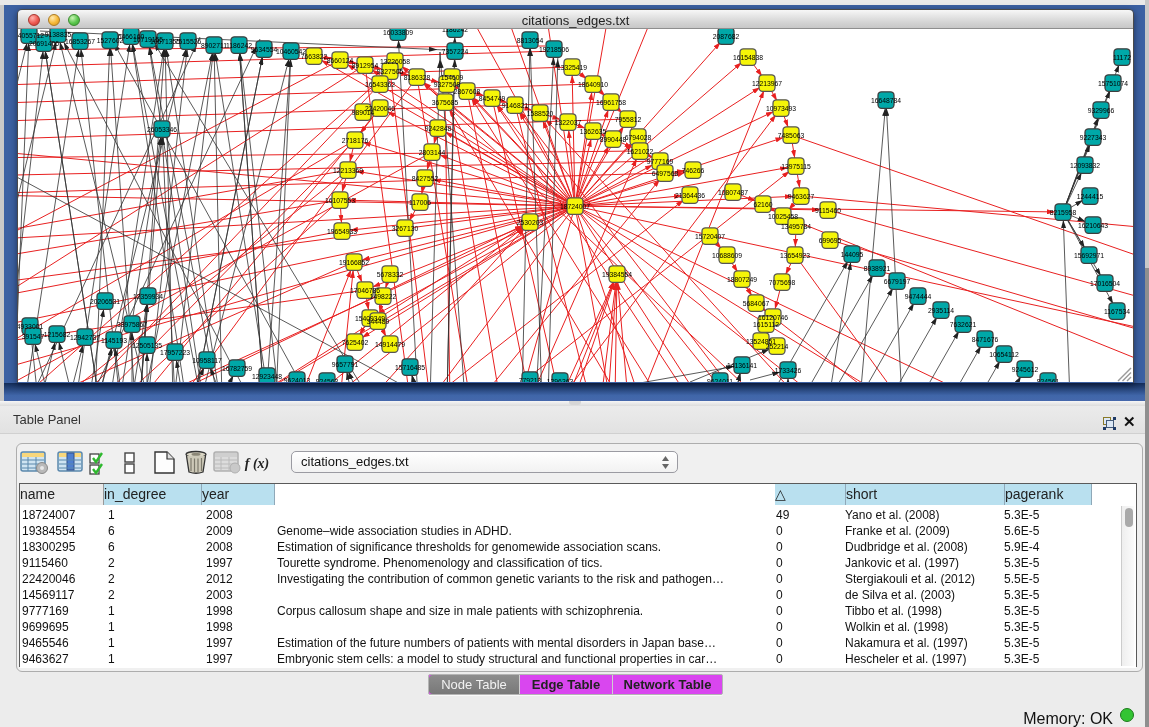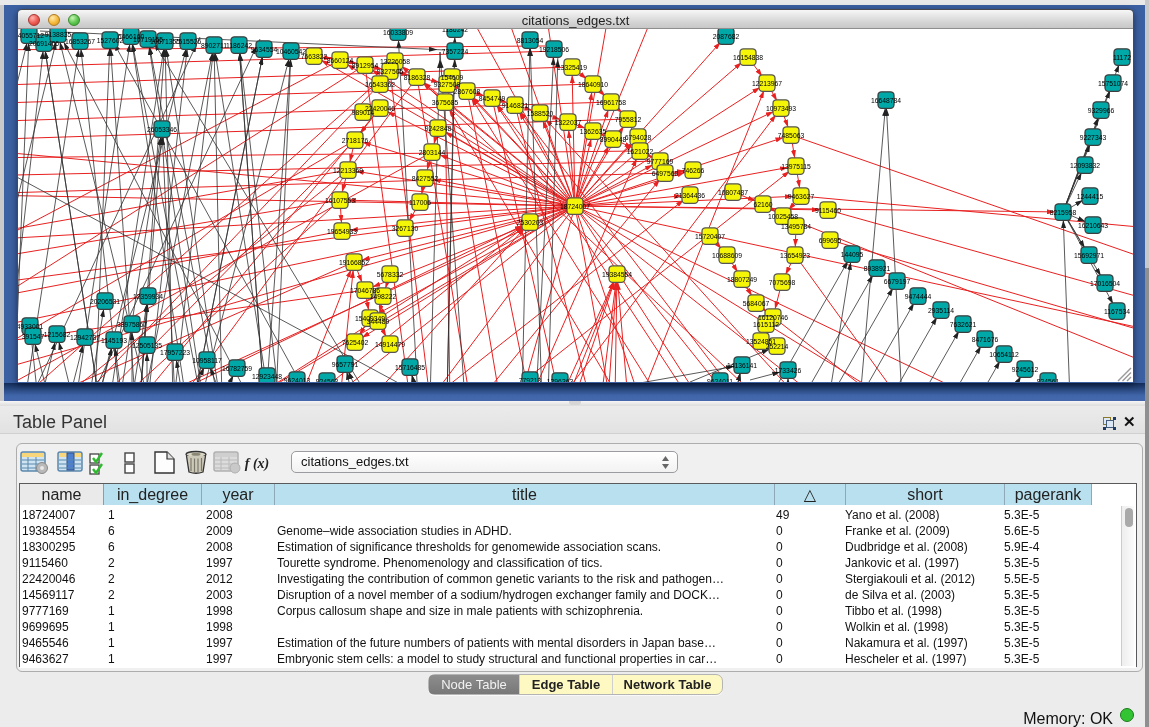--- a/index.html
+++ b/index.html
@@ -12,36 +12,36 @@
 #tbar{position:absolute;left:0;top:0;width:1115px;height:19px;border-radius:4px 4px 0 0;background:linear-gradient(#f7f7f7,#d3d3d3 70%,#c7c7c7);border-bottom:1px solid #8e8e8e}
 .light{position:absolute;top:4px;width:12px;height:12px;border-radius:50%}
 #l1{left:10px;background:radial-gradient(circle at 35% 30%,#ffb3ae,#ee5951 55%,#c03c34);border:.5px solid #a8352e}
 #l2{left:30px;background:radial-gradient(circle at 35% 30%,#ffe9b0,#f6b835 55%,#d1922a);border:.5px solid #ad7a20}
 #l3{left:50px;background:radial-gradient(circle at 35% 30%,#c9f3b4,#59c64c 55%,#3fa237);border:.5px solid #3a8a2e}
 #ttitle{position:absolute;left:0;right:0;top:3px;text-align:center;font-size:13px;color:#222}
 #gcontent{position:absolute;left:0;top:19px;width:1115px;height:353px;background:#fff;overflow:hidden}
 #tpanel{position:absolute;left:0;top:401px;width:1149px;height:326px;background:#ececec}
 #split{position:absolute;left:0;top:0;width:1149px;height:5px;background:linear-gradient(#f6f6f6,#dcdcdc)}
 #phead{position:absolute;left:0;top:5px;width:1149px;height:28px;background:linear-gradient(#ebebeb,#e2e2e2);border-bottom:1px solid #d0d0d0}
-#phead .t{position:absolute;left:13px;top:6px;font-size:18px;color:#333}
+#phead .t{position:absolute;left:13px;top:6px;font-size:13px;color:#333}
 #inner{position:absolute;left:16px;top:42px;width:1127px;height:229px;background:#f0f0f0;border:1px solid #adadad;border-radius:6px}
 #ddown{position:absolute;left:291px;top:50px;width:387px;height:22px;background:linear-gradient(#fff,#f2f2f2);border:1px solid #9b9ba2;border-radius:5px;font-size:13px;color:#111;line-height:20px;padding-left:9px}
 #tablewrap{position:absolute;left:19px;top:82px;width:1118px;height:184px;background:#fff;border:1px solid #5a5a5a}
 #thead{position:absolute;left:0;top:0;width:1116px;height:21px}
-#thead .h{position:absolute;top:0;height:21px;background:#b9e0ef;border-right:1px solid #8fa8b8;font-size:16px;color:#222;text-align:center;line-height:21px}
+#thead .h{position:absolute;top:0;height:21px;background:#b9e0ef;border-right:1px solid #8fa8b8;font-size:14px;color:#222;text-align:left;line-height:21px}
 #thead .hname{background:#eaeaea;border-right:1px solid #999}
 #rowsarea{position:absolute;left:0;top:23px;width:1116px;height:161px;background:#fff}
 .tr{position:relative;width:1116px;height:16px;font-size:12px;color:#111;white-space:nowrap}
 .c{position:absolute;top:1px;overflow:hidden}
 .c0{left:2px;width:80px}.c1{left:88px;width:92px}.c2{left:186px;width:70px}
 .c3{left:257px;width:494px}.c4{left:756px;width:66px}
 .c5{left:825px;width:159px;text-align:left}.c6{left:984px;width:87px;text-align:left}
 #vscroll{position:absolute;left:1101px;top:22px;width:13px;height:160px;background:linear-gradient(90deg,#eee,#fbfbfb);border-left:1px solid #ccc}
 #vthumb{position:absolute;left:2.5px;top:2px;width:8px;height:19px;background:#a9a9a9;border-radius:5px}
-#tabs{position:absolute;left:428px;top:273px;width:295px;height:21px;background:#fef9c3;border:1px solid #b4b4b4;border-radius:7px;box-shadow:0 1px 0 rgba(255,255,255,.7)}
+#tabs{position:absolute;left:428px;top:273px;width:295px;height:21px;background:#d946ef;border:1px solid #b4b4b4;border-radius:2px;box-shadow:0 1px 0 rgba(255,255,255,.7)}
 #tabs .seg{position:absolute;top:0;height:19px;font-size:13px;font-weight:bold;text-align:center;line-height:19px;color:#222}
 #seg1{left:0;width:90px;background:linear-gradient(#8d8d8d,#787878);color:#f2f2f2!important;border-radius:4px 0 0 4px;font-weight:normal!important}
 #seg2{left:90px;width:93px;border-left:1px solid #cfcfcf}
 #seg3{left:183px;width:110px;border-left:1px solid #cfcfcf}
 #mem{position:absolute;right:36px;top:309px;font-size:16px;color:#111}
 #memdot{position:absolute;right:15px;top:307px;width:14px;height:14px;border-radius:50%;background:#33c433;border:1.5px solid #1d7a1d}
 #pfloat{position:absolute;left:1103px;top:11px;width:13px;height:13px}
 #pclose{position:absolute;left:1123px;top:9px;width:13px;height:13px;font-size:15px;font-weight:bold;color:#111;line-height:13px}
 </style></head>
 <body>
@@ -701,21 +701,20 @@
     <svg style="position:absolute;right:7px;top:4px" width="9" height="13" viewBox="0 0 9 13">
         <path d="M4.5 0 L8 5 L1 5 z" fill="#666"></path>
         <path d="M4.5 13 L8 8 L1 8 z" fill="#666"></path>
       </svg>
   </div>
   <div id="tablewrap">
     <div id="thead">
       <div class="h hname" style="left:0;width:84px">name</div>
       <div class="h" style="left:84px;width:98px">in_degree</div>
       <div class="h" style="left:182px;width:73px">year</div>
-      <div class="h" style="left:255px;width:500px">title</div>
       <div class="h" style="left:755px;width:71px">△ out_de…</div>
       <div class="h" style="left:826px;width:159px">short</div>
       <div class="h" style="left:985px;width:87px">pagerank</div>
     </div>
     <div id="rowsarea">
         <div class="tr">
           <div class="c c0">18724007</div>
           <div class="c c1">1</div>
           <div class="c c2">2008</div>
           <div class="c c4">49</div>
@@ -755,21 +754,20 @@
           <div class="c c2">2012</div>
           <div class="c c3">Investigating the contribution of common genetic variants to the risk and pathogen…</div>
           <div class="c c4">0</div>
           <div class="c c5">Stergiakouli et al. (2012)</div>
           <div class="c c6">5.5E-5</div>
         </div>
         <div class="tr">
           <div class="c c0">14569117</div>
           <div class="c c1">2</div>
           <div class="c c2">2003</div>
-          <div class="c c3">Disruption of a novel member of a sodium/hydrogen exchanger family and DOCK…</div>
           <div class="c c4">0</div>
           <div class="c c5">de Silva et al. (2003)</div>
           <div class="c c6">5.3E-5</div>
         </div>
         <div class="tr">
           <div class="c c0">9777169</div>
           <div class="c c1">1</div>
           <div class="c c2">1998</div>
           <div class="c c3">Corpus callosum shape and size in male patients with schizophrenia.</div>
           <div class="c c4">0</div>

